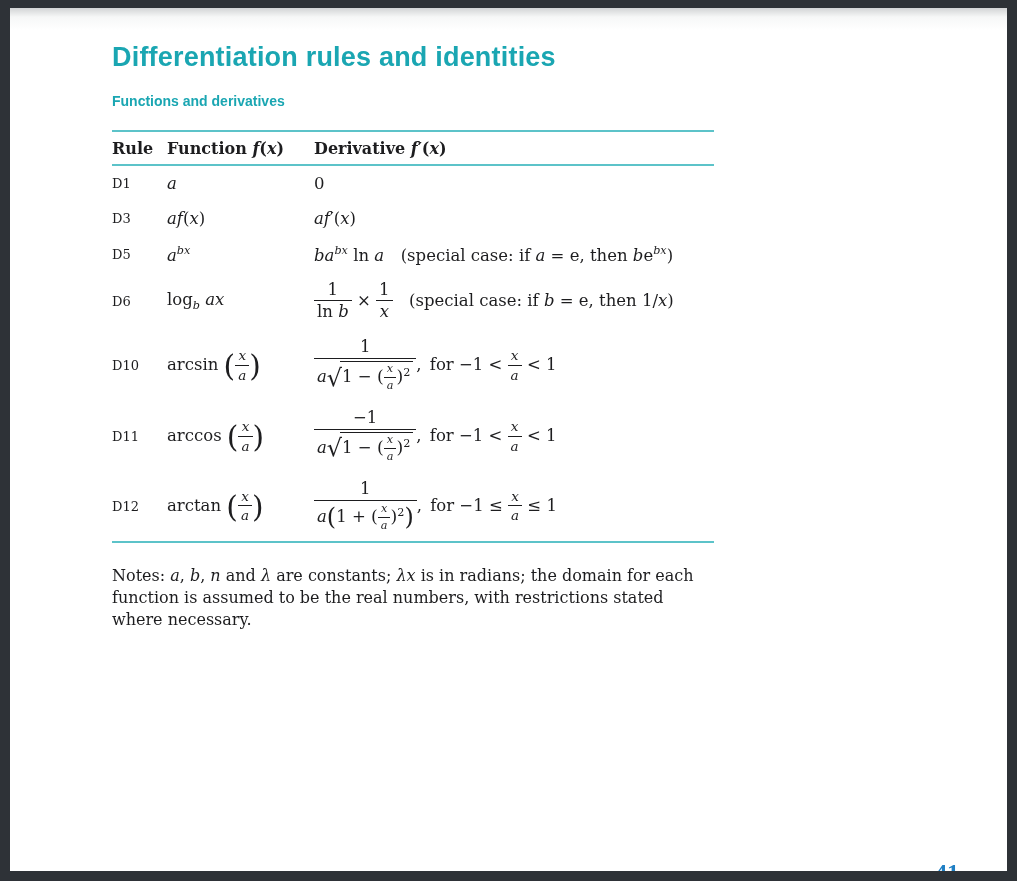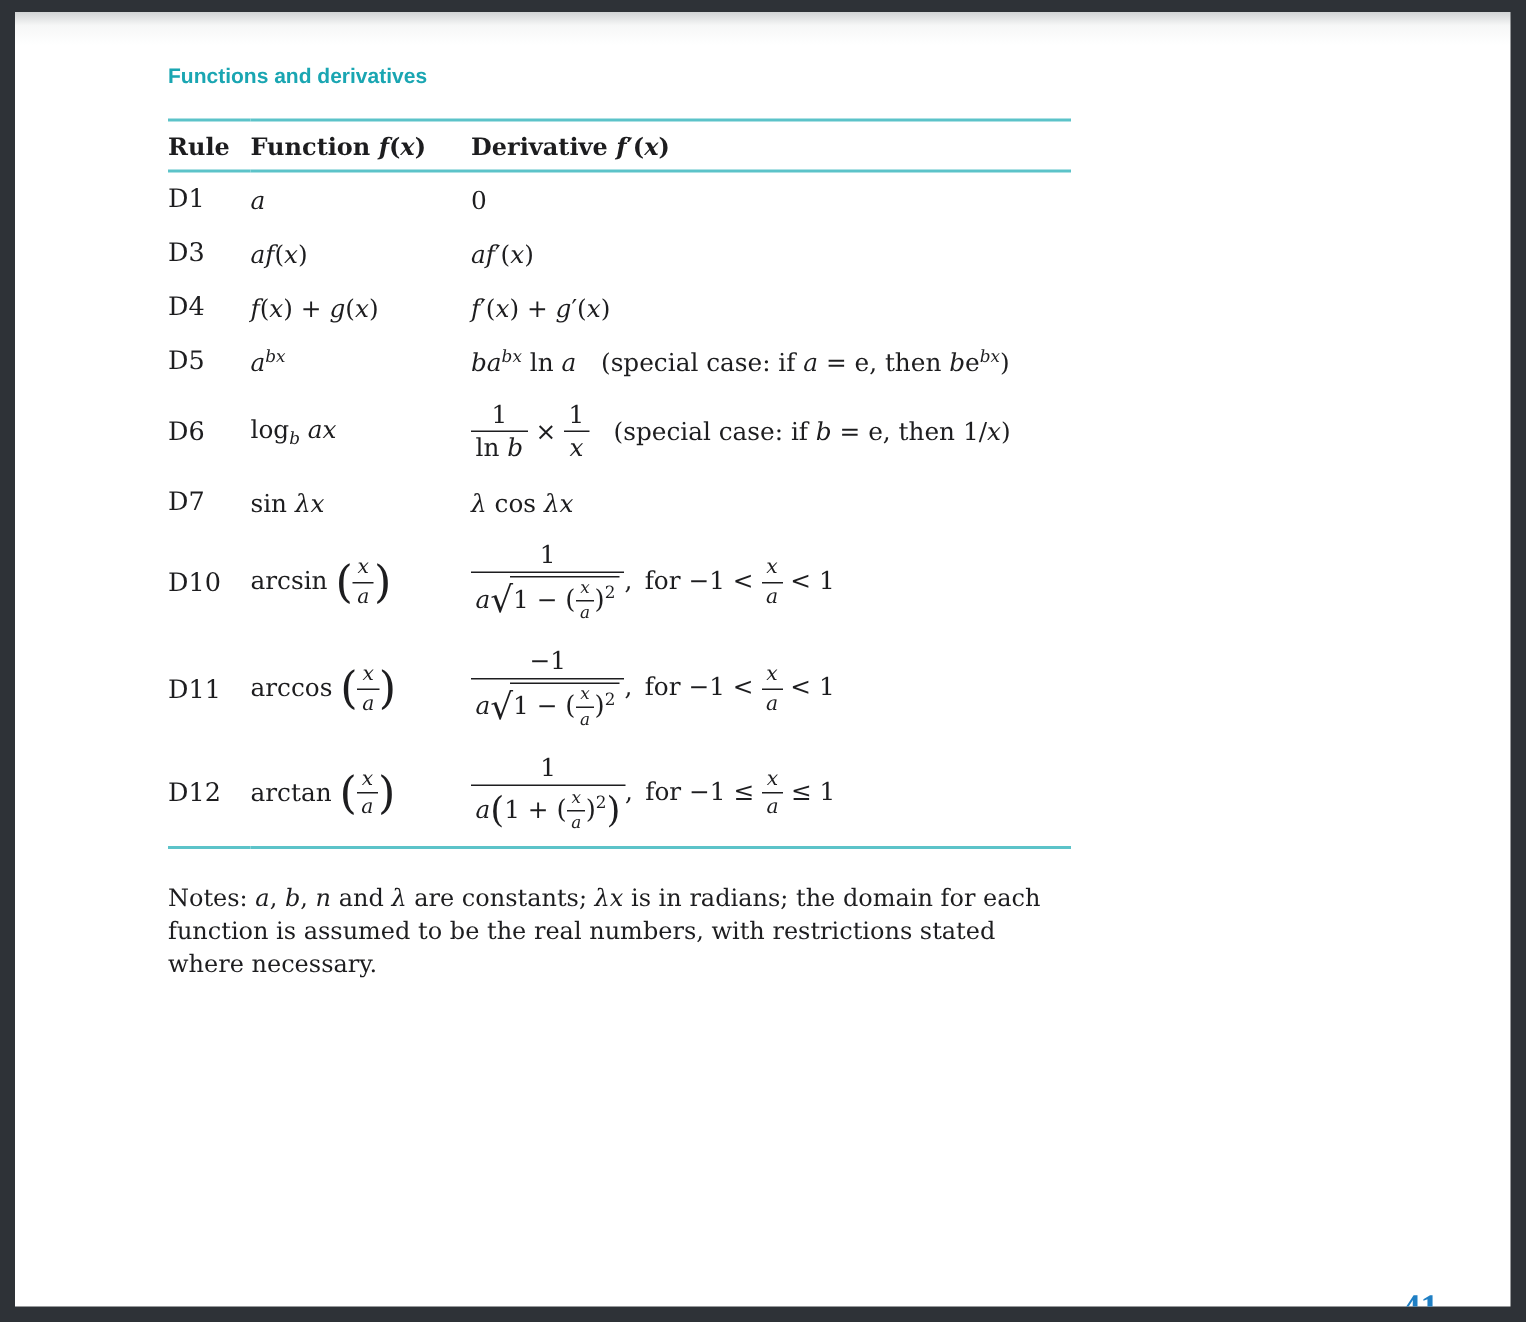--- a/index.html
+++ b/index.html
@@ -8,21 +8,21 @@
   .page{position:absolute;left:10px;top:8px;width:997px;height:863px;
         background:linear-gradient(to bottom,#d2d4d5 0,#f6f7f7 9px,#ffffff 22px);
         overflow:hidden;}
   .content{position:absolute;left:102px;top:34px;width:615px;}
   .title{margin:0 0 20px 0;font-size:27px;font-weight:600;color:#1aa6b2;letter-spacing:.2px;}
   .subtitle{margin:0 0 21px 0;font-size:14px;font-weight:600;color:#1aa6b2;}
   table.rules{border-collapse:collapse;width:602px;border-top:2px solid #5cc3c9;border-bottom:2px solid #5cc3c9;}
   .math, table.rules, .notes{font-family:"DejaVu Serif","Liberation Serif",serif;color:#1d1d1f;}
   th{font-size:16px;font-weight:bold;text-align:left;padding:7px 0 6px 0;border-bottom:2px solid #5cc3c9;}
   td{font-size:16.5px;padding:8px 0;vertical-align:middle;}
-  td.c-rule{width:55px;font-size:17px;margin-top:48px;}
+  td.c-rule{width:55px;font-size:13px;margin-top:48px;}
   td.c-fn{width:147px;}
   sup{font-size:.68em;}
   sub{font-size:.68em;}
   
   .fr{display:inline-block;vertical-align:middle;text-align:center;line-height:1.15;}
   .fr .nu{display:block;padding:0 3px 1px 3px;}
   .fr .de{display:block;border-top:1px solid #1d1d1f;padding:2px 3px 0 3px;}
   .fm{font-size:.82em;}
   .fs{font-size:.68em;}
   
@@ -34,20 +34,21 @@
   .notes{margin-top:22px;font-size:16px;line-height:1.4;width:600px;}
   .pagenum{position:absolute;left:925px;top:851px;font-size:24px;font-weight:700;color:#1f7fc4;font-family:Liberation Serif, serif;}
 </style>
 </head>
 <body>
 
 <div class="frame">
   <div class="page">
     <div class="content">
 
+      <h1 class="title">Differentiation rules and identities</h1>
       <h2 class="subtitle">Functions and derivatives</h2>
 
       <table class="rules">
         <thead>
           <tr>
             <th>Rule</th>
             <th>Function <i>f</i>(<i>x</i>)</th>
             <th>Derivative <i>f</i>′(<i>x</i>)</th>
           </tr>
         </thead>
@@ -56,38 +57,28 @@
             <td class="c-rule">D1</td>
             <td class="c-fn math"><i>a</i></td>
             <td class="c-dv math">0</td>
           </tr>
           <tr>
             <td class="c-rule">D3</td>
             <td class="c-fn math"><i>af</i>(<i>x</i>)</td>
             <td class="c-dv math"><i>af</i>′(<i>x</i>)</td>
           </tr>
           <tr>
-            <td class="c-rule">D4</td>
-            <td class="c-fn math"><i>f</i>(<i>x</i>) + <i>g</i>(<i>x</i>)</td>
-            <td class="c-dv math"><i>f</i>′(<i>x</i>) + <i>g</i>′(<i>x</i>)</td>
-          </tr>
-          <tr>
             <td class="c-rule">D5</td>
             <td class="c-fn math"><i>a</i><sup><i>bx</i></sup></td>
             <td class="c-dv math"><i>ba</i><sup><i>bx</i></sup> ln <i>a</i> (special case: if <i>a</i> = e, then <i>b</i>e<sup><i>bx</i></sup>)</td>
           </tr>
           <tr>
             <td class="c-rule">D6</td>
             <td class="c-fn math">log<sub><i>b</i></sub> <i>ax</i></td>
             <td class="c-dv math"><span class="fr"><span class="nu">1</span><span class="de">ln <i>b</i></span></span> × <span class="fr"><span class="nu">1</span><span class="de"><i>x</i></span></span> (special case: if <i>b</i> = e, then 1/<i>x</i>)</td>
-          </tr>
-          <tr>
-            <td class="c-rule">D7</td>
-            <td class="c-fn math">sin <i>λx</i></td>
-            <td class="c-dv math"><i>λ</i> cos <i>λx</i></td>
           </tr>
           <tr>
             <td class="c-rule">D10</td>
             <td class="c-fn math">arcsin <span class="bp">(</span><span class="fr fm"><span class="nu"><i>x</i></span><span class="de"><i>a</i></span></span><span class="bp">)</span></td>
             <td class="c-dv math"><span class="fr"><span class="nu">1</span><span class="de"><i>a</i><span class="rt">√</span><span class="rad">1 − <span class="pp">(</span><span class="fr fs"><span class="nu"><i>x</i></span><span class="de"><i>a</i></span></span><span class="pp">)</span><sup>2</sup></span></span></span>, for −1 &lt; <span class="fr fm"><span class="nu"><i>x</i></span><span class="de"><i>a</i></span></span> &lt; 1</td>
           </tr>
           <tr>
             <td class="c-rule">D11</td>
             <td class="c-fn math">arccos <span class="bp">(</span><span class="fr fm"><span class="nu"><i>x</i></span><span class="de"><i>a</i></span></span><span class="bp">)</span></td>
             <td class="c-dv math"><span class="fr"><span class="nu">−1</span><span class="de"><i>a</i><span class="rt">√</span><span class="rad">1 − <span class="pp">(</span><span class="fr fs"><span class="nu"><i>x</i></span><span class="de"><i>a</i></span></span><span class="pp">)</span><sup>2</sup></span></span></span>, for −1 &lt; <span class="fr fm"><span class="nu"><i>x</i></span><span class="de"><i>a</i></span></span> &lt; 1</td>

